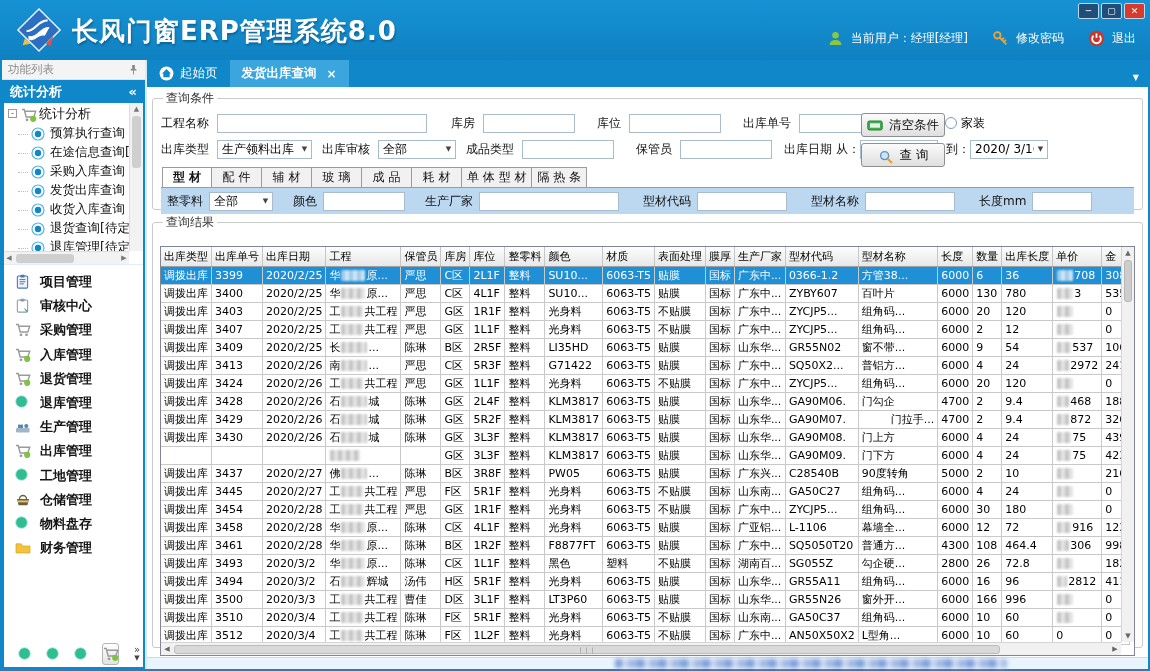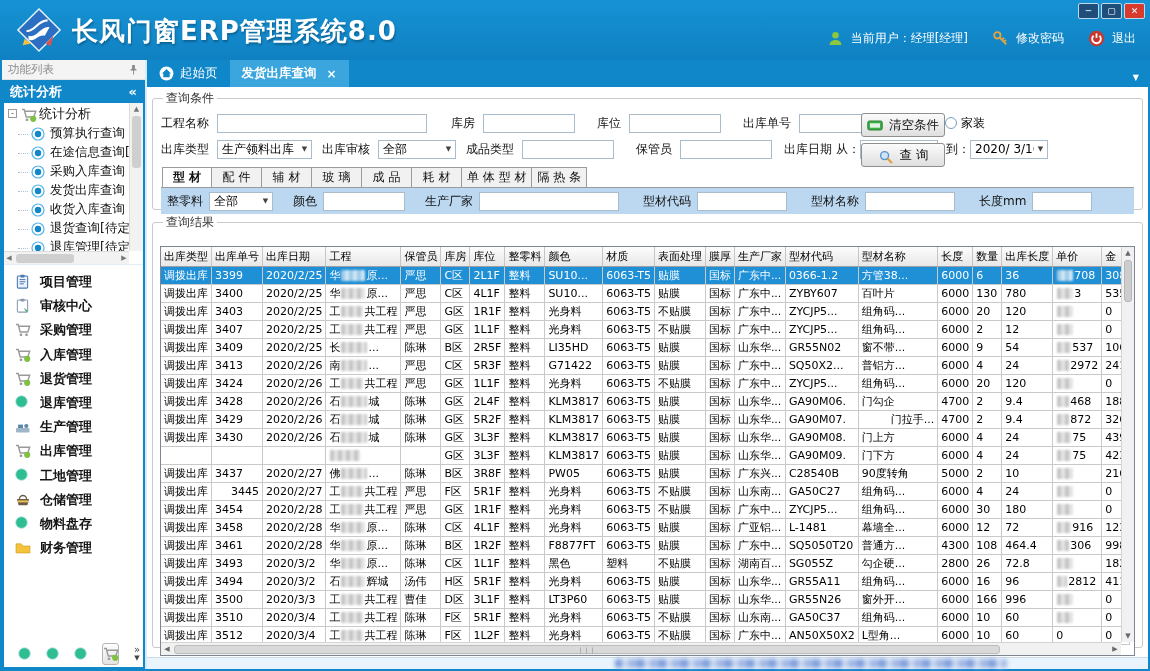--- a/index.html
+++ b/index.html
@@ -750,21 +750,21 @@
                   <td style="width: 50px;">C28540B</td>
                   <td style="width: 46px;">90度转角</td>
                   <td style="width: 48px;">5000</td>
                   <td style="width: 48px;">2</td>
                   <td style="width: 50px;">10</td>
                   <td style="width: 40px;"><span class="censor" style="width: 16px;"></span></td>
                   <td style="width: 18px;">216</td>
                 </tr>
                 <tr>
                   <td style="width: 75px;">调拨出库</td>
-                  <td style="width: 44px; text-align: right;">3445</td>
+                  <td style="width: 44px;">3445</td>
                   <td style="width: 62px;">2020/2/27</td>
                   <td style="width: 64px;">工<span class="censor" style="width: 22px;"></span>共工程</td>
                   <td style="width: 55px;">严思</td>
                   <td style="width: 48px;">F区</td>
                   <td style="width: 48px;">5R1F</td>
                   <td style="width: 52px;">整料</td>
                   <td style="width: 50px;">光身料</td>
                   <td style="width: 44px;">6063-T5</td>
                   <td style="width: 46px;">不贴膜</td>
                   <td style="width: 44px;">国标</td>
@@ -806,21 +806,21 @@
                   <td style="width: 64px;">华<span class="censor" style="width: 24px;"></span>原...</td>
                   <td style="width: 55px;">陈琳</td>
                   <td style="width: 48px;">C区</td>
                   <td style="width: 48px;">4L1F</td>
                   <td style="width: 52px;">整料</td>
                   <td style="width: 50px;">光身料</td>
                   <td style="width: 44px;">6063-T5</td>
                   <td style="width: 46px;">贴膜</td>
                   <td style="width: 44px;">国标</td>
                   <td style="width: 50px;">广亚铝...</td>
-                  <td style="width: 50px;">L-1481</td>
+                  <td style="width: 50px;">L-1106</td>
                   <td style="width: 46px;">幕墙全...</td>
                   <td style="width: 48px;">6000</td>
                   <td style="width: 48px;">12</td>
                   <td style="width: 50px;">72</td>
                   <td style="width: 40px;"><span class="censor" style="width: 14px;"></span>916</td>
                   <td style="width: 18px;">123</td>
                 </tr>
                 <tr>
                   <td style="width: 75px;">调拨出库</td>
                   <td style="width: 44px;">3461</td>

